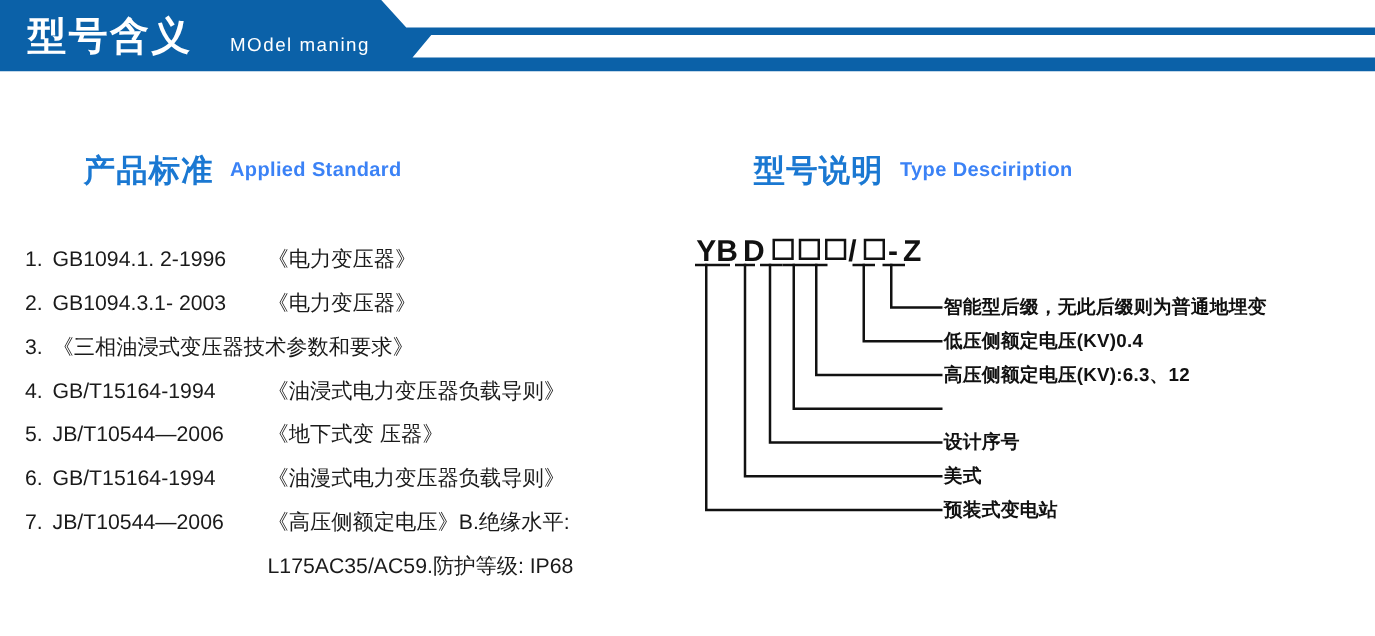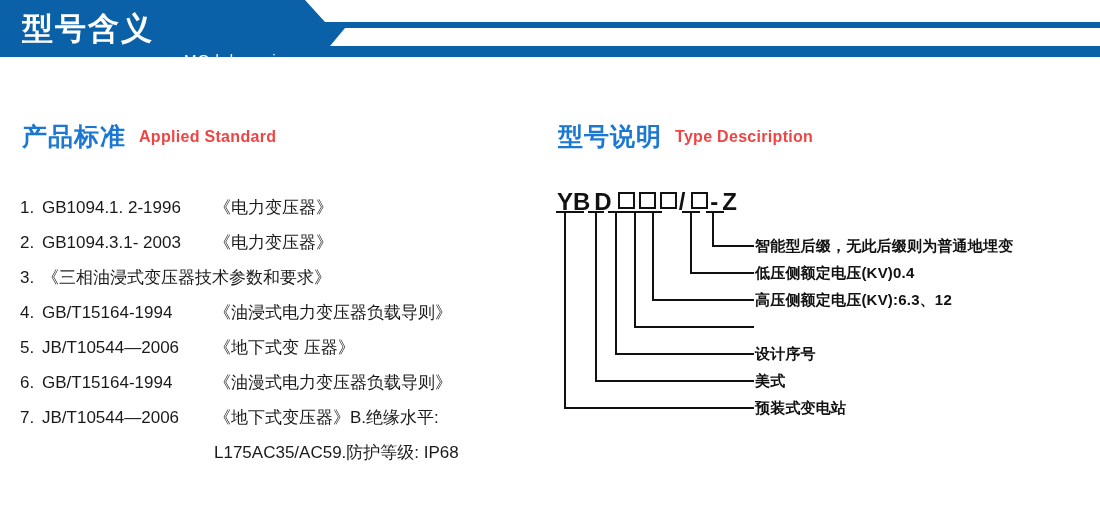--- a/index.html
+++ b/index.html
@@ -46,39 +46,39 @@
   #banner-title-en {
     position: absolute;
     left: 184px;
     top: 28px;
     font-size: 15px;
     line-height: 18px;
     font-weight: 400;
     color: #ffffff;
     letter-spacing: 1.2px;
     white-space: nowrap;
-    margin-top: 23px;
   }
 
   
   .section-heading {
     position: absolute;
     white-space: nowrap;
   }
   .heading-cn {
     font-size: 25px;
     font-weight: 700;
     color: #1a78d2;
     letter-spacing: 1px;
     vertical-align: middle;
+    margin-left: 45px;
   }
   .heading-en {
     font-size: 16px;
     font-weight: 600;
-    color: #ef4444;
+    color: #3b82f6;
     letter-spacing: 0.3px;
     margin-left: 13px;
     vertical-align: middle;
   }
   #heading-standard { left: 22px; top: 120px; }
   #heading-type     { left: 558px; top: 120px; }
 
   
   #standards-list {
     position: absolute;
@@ -203,21 +203,21 @@
     <span class="std-title">《地下式变 压器》</span>
   </div>
   <div class="standard-row">
     <span class="std-num">6.</span>
     <span class="std-code">GB/T15164-1994</span>
     <span class="std-title">《油漫式电力变压器负载导则》</span>
   </div>
   <div class="standard-row">
     <span class="std-num">7.</span>
     <span class="std-code">JB/T10544—2006</span>
-    <span class="std-title">《地下式变压器》B.绝缘水平:</span>
+    <span class="std-title">《高压侧额定电压》B.绝缘水平:</span>
   </div>
   <div class="standard-row continuation">
     <span class="std-title">L175AC35/AC59.防护等级: IP68</span>
   </div>
 </div>
 
 <div class="section-heading" id="heading-type">
   <span class="heading-cn">型号说明</span><span class="heading-en">Type Desciription</span>
 </div>
 

